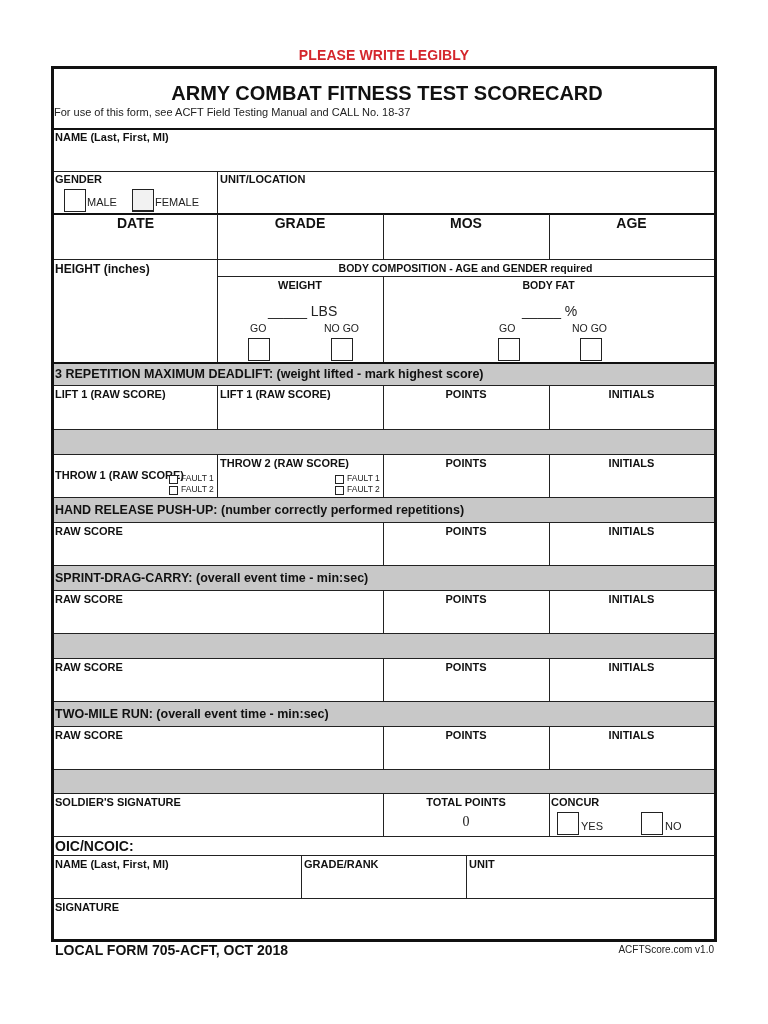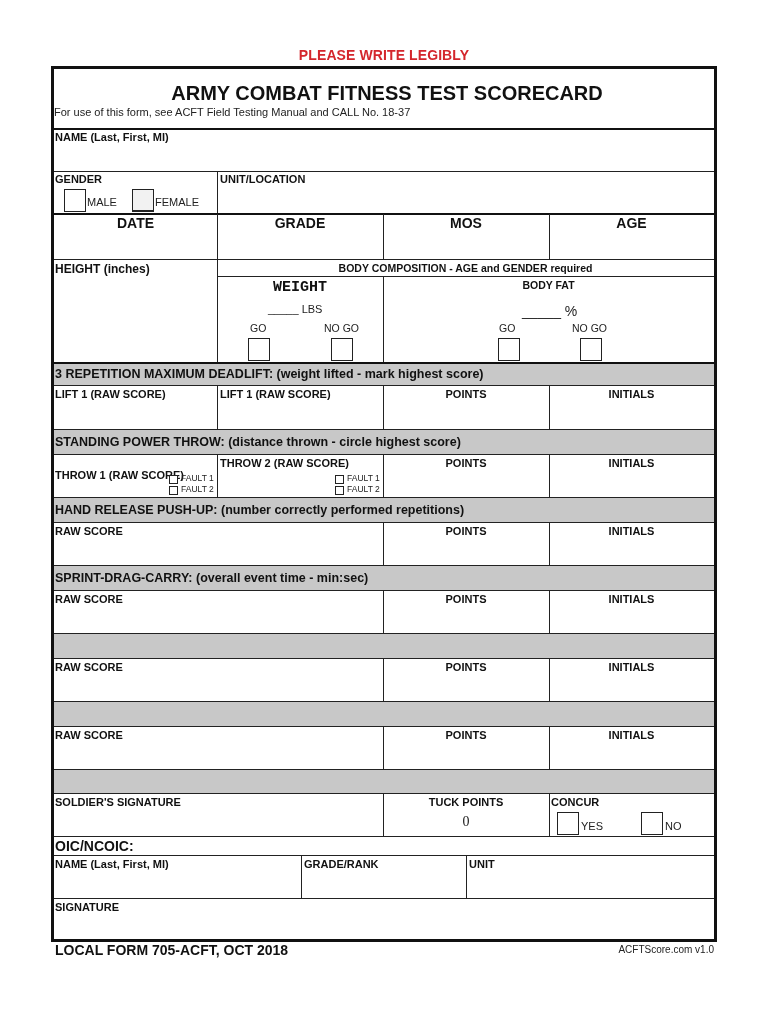--- a/index.html
+++ b/index.html
@@ -69,22 +69,22 @@
   <div class="vline" style="left:495px;top:145px;height:46px;"></div>
   <div class="big-c" style="left:495px;width:165px;top:146px;">AGE</div>
   <div class="abs" style="left:497px;top:164px;width:162px;height:26px;"></div>
   <div class="hline" style="left:0;width:660px;top:190px;"></div>
 
   <div class="lbl" style="left:1px;top:193px;font-size:12px;">HEIGHT (inches)</div>
   <div class="abs" style="left:0;top:206px;width:163px;height:86px;"></div>
   <div class="vline" style="left:163px;top:190px;height:103px;"></div>
   <div class="lbl-c" style="left:163px;width:497px;top:193px;font-size:10.5px;">BODY COMPOSITION - AGE and GENDER required</div>
   <div class="hline" style="left:163px;width:497px;top:207px;"></div>
-  <div class="lbl-c" style="left:163px;width:166px;top:210px;font-size:15px;font-family:Liberation Mono, monospace;">WEIGHT</div>
-  <div class="thin" style="left:214px;top:234px;font-size:11px;color:#222;">_____ LBS</div>
+  <div class="lbl-c" style="left:163px;width:166px;top:210px;font-size:11px;">WEIGHT</div>
+  <div class="thin" style="left:214px;top:234px;font-size:14px;color:#222;">_____ LBS</div>
   <div class="thin" style="left:196px;top:253px;font-size:10.5px;">GO</div>
   <div class="thin" style="left:270px;top:253px;font-size:10.5px;">NO GO</div>
   <div class="box big" style="left:194px;top:269px;"></div>
   <div class="box big" style="left:277px;top:269px;"></div>
   <div class="vline" style="left:329px;top:207px;height:86px;"></div>
   <div class="lbl-c" style="left:329px;width:331px;top:210px;font-size:10.5px;">BODY FAT</div>
   <div class="thin" style="left:468px;top:234px;font-size:14px;color:#222;">_____ %</div>
   <div class="thin" style="left:445px;top:253px;font-size:10.5px;">GO</div>
   <div class="thin" style="left:518px;top:253px;font-size:10.5px;">NO GO</div>
   <div class="box big" style="left:444px;top:269px;"></div>
@@ -101,21 +101,20 @@
   <div class="abs" style="left:165px;top:333px;width:164px;height:26px;"></div>
   <div class="vline" style="left:329px;top:316px;height:44px;"></div>
   <div class="lbl-c" style="left:329px;width:166px;top:319px;">POINTS</div>
   <div class="abs" style="left:331px;top:333px;width:164px;height:26px;"></div>
   <div class="vline" style="left:495px;top:316px;height:44px;"></div>
   <div class="lbl-c" style="left:495px;width:165px;top:319px;">INITIALS</div>
   <div class="abs" style="left:497px;top:333px;width:162px;height:26px;"></div>
   <div class="hline" style="left:0;width:660px;top:360px;"></div>
 
   <div class="gray" style="left:0;top:361px;width:660px;height:24px;"></div>
-  <div class="sec" style="left:1px;top:366px;">STANDING POWER THROW: (distance thrown - circle highest score)</div>
   <div class="hline" style="left:0;width:660px;top:385px;"></div>
   <div class="lbl" style="left:1px;top:388px;margin-top:12px;">THROW 1 (RAW SCORE)</div>
   <div class="box small" style="left:115px;top:406px;"></div>
   <div class="thin" style="left:127px;top:404px;font-size:8.5px;">FAULT 1</div>
   <div class="box small" style="left:115px;top:417px;"></div>
   <div class="thin" style="left:127px;top:415px;font-size:8.5px;">FAULT 2</div>
   <div class="vline" style="left:163px;top:385px;height:43px;"></div>
   <div class="lbl" style="left:166px;top:388px;">THROW 2 (RAW SCORE)</div>
   <div class="box small" style="left:281px;top:406px;"></div>
   <div class="thin" style="left:293px;top:404px;font-size:8.5px;">FAULT 1</div>
@@ -161,38 +160,39 @@
   <div class="abs" style="left:0;top:606px;width:329px;height:25px;"></div>
   <div class="vline" style="left:329px;top:589px;height:43px;"></div>
   <div class="lbl-c" style="left:329px;width:166px;top:592px;">POINTS</div>
   <div class="abs" style="left:331px;top:606px;width:164px;height:25px;"></div>
   <div class="vline" style="left:495px;top:589px;height:43px;"></div>
   <div class="lbl-c" style="left:495px;width:165px;top:592px;">INITIALS</div>
   <div class="abs" style="left:497px;top:606px;width:162px;height:25px;"></div>
   <div class="hline" style="left:0;width:660px;top:632px;"></div>
 
   <div class="gray" style="left:0;top:633px;width:660px;height:24px;"></div>
+  <div class="sec" style="left:1px;top:638px;">TWO-MILE RUN: (overall event time - min:sec)</div>
   <div class="hline" style="left:0;width:660px;top:657px;"></div>
   <div class="lbl" style="left:1px;top:660px;">RAW SCORE</div>
   <div class="abs" style="left:0;top:674px;width:329px;height:25px;"></div>
   <div class="vline" style="left:329px;top:657px;height:43px;"></div>
   <div class="lbl-c" style="left:329px;width:166px;top:660px;">POINTS</div>
   <div class="abs" style="left:331px;top:674px;width:164px;height:25px;"></div>
   <div class="vline" style="left:495px;top:657px;height:43px;"></div>
   <div class="lbl-c" style="left:495px;width:165px;top:660px;">INITIALS</div>
   <div class="abs" style="left:497px;top:674px;width:162px;height:25px;"></div>
   <div class="hline" style="left:0;width:660px;top:700px;"></div>
 
   <div class="gray" style="left:0;top:701px;width:660px;height:23px;"></div>
   <div class="hline" style="left:0;width:660px;top:724px;"></div>
 
   <div class="lbl" style="left:1px;top:727px;">SOLDIER'S SIGNATURE</div>
   <div class="abs" style="left:0;top:741px;width:329px;height:25px;"></div>
   <div class="vline" style="left:329px;top:724px;height:43px;"></div>
-  <div class="lbl-c" style="left:329px;width:166px;top:727px;">TUCK POINTS</div>
+  <div class="lbl-c" style="left:329px;width:166px;top:727px;">TOTAL POINTS</div>
   <div class="abs" style="left:329px;width:166px;top:745px;text-align:center;font-family:'Liberation Serif', serif;font-size:14px;color:#222;">0</div>
   <div class="vline" style="left:495px;top:724px;height:43px;"></div>
   <div class="lbl" style="left:497px;top:727px;">CONCUR</div>
   <div class="box big" style="left:503px;top:743px;"></div>
   <div class="thin" style="left:527px;top:751px;">YES</div>
   <div class="box big" style="left:587px;top:743px;"></div>
   <div class="thin" style="left:611px;top:751px;">NO</div>
   <div class="hline" style="left:0;width:660px;top:767px;"></div>
 
   <div class="abs" style="left:1px;top:769px;font-size:14px;font-weight:bold;">OIC/NCOIC:</div>

